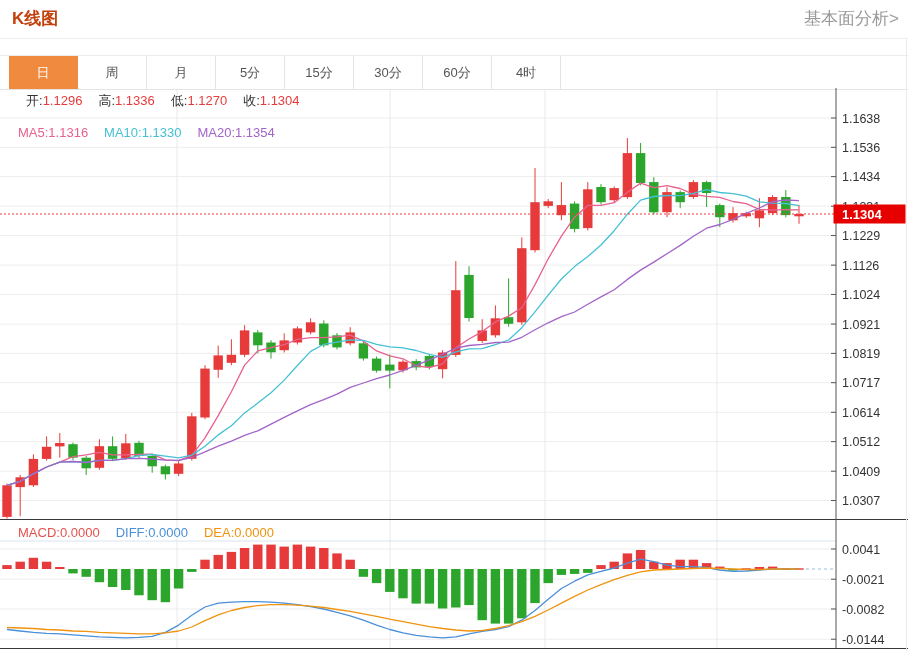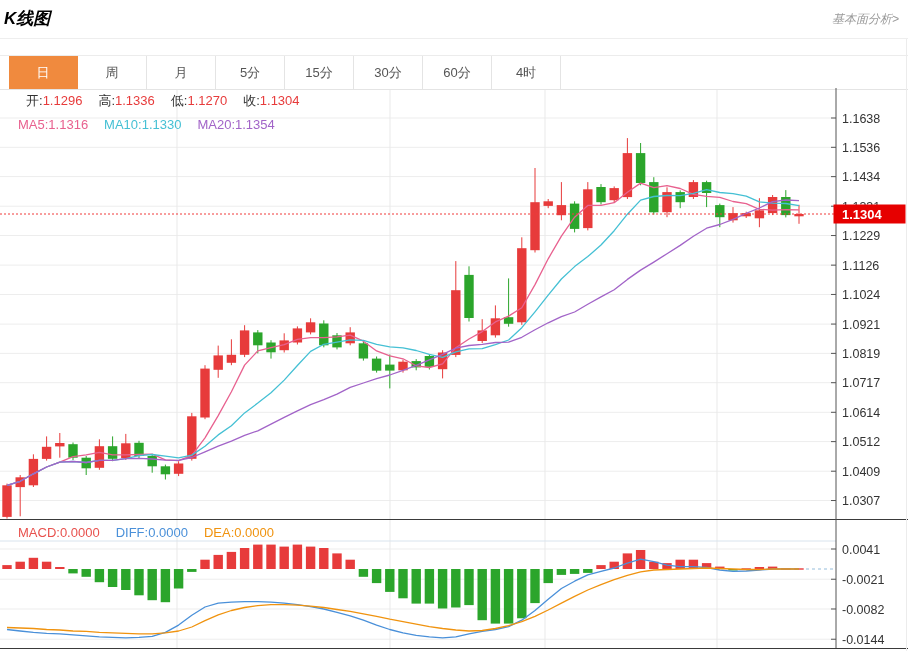--- a/index.html
+++ b/index.html
@@ -1,34 +1,34 @@
 <!DOCTYPE html>
 <html><head>
 <meta charset="utf-8">
 <style>
   html,body{margin:0;padding:0;background:#fff;}
   #app{position:relative;width:908px;height:651px;background:#fff;overflow:hidden;
        font-family:"Liberation Sans","DejaVu Sans",sans-serif;}
   
   #hdr{position:absolute;left:0;top:0;width:908px;height:39px;border-bottom:1px solid #eeeeee;box-sizing:border-box;background:#fff;}
-  #hdr .title{position:absolute;left:4px;top:0;line-height:38px;font-size:17px;font-weight:bold;color:#000000;font-style:italic;}
-  #hdr .more{position:absolute;right:9px;top:0;line-height:38px;font-size:12px;color:#999;text-decoration:none;cursor:pointer;font-style:italic;}
+  #hdr .title{position:absolute;left:12px;top:0;line-height:38px;font-size:17px;font-weight:bold;color:#c2410c;}
+  #hdr .more{position:absolute;right:9px;top:0;line-height:38px;font-size:17px;color:#999;text-decoration:none;cursor:pointer;}
   
   #tabbar{position:absolute;left:0;top:55px;width:908px;height:35px;box-sizing:border-box;
           border-top:1px solid #ececec;border-bottom:1px solid #e4e4e4;background:#fff;
           display:flex;align-items:stretch;padding-left:9px;}
   .tab{width:69px;box-sizing:border-box;border-right:1px solid #e4e4e4;text-align:center;
        line-height:33px;font-size:13px;color:#555;background:#fff;cursor:pointer;}
   .tab.active{background:#f08a3e;color:#fff;border-right-color:#f08a3e;}
   
   #chart-svg{position:absolute;left:0;top:0;width:908px;height:651px;}
   
   .legend{position:absolute;left:18px;font-size:13px;line-height:18px;white-space:nowrap;pointer-events:none;}
   #legend-ohlc{top:92px;margin-left:8px;}
-  #legend-ma{top:116px;}
+  #legend-ma{top:124px;}
   #legend-macd{top:524px;text-align:right;}
   .legend .item{margin-right:16px;}
   .legend .lbl{color:#333;}
   
   #rborder{position:absolute;right:1px;top:39px;width:1px;height:612px;background:#ececec;}
 </style>
 </head>
 <body>
 
 <div id="app">

